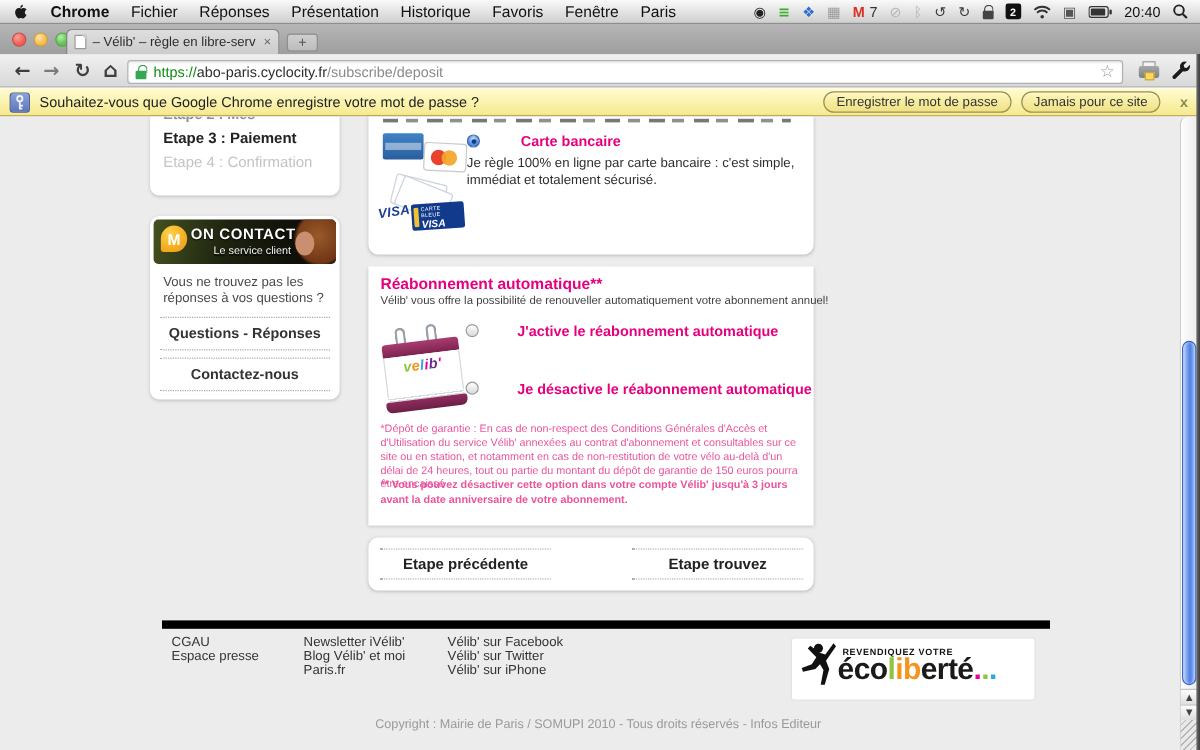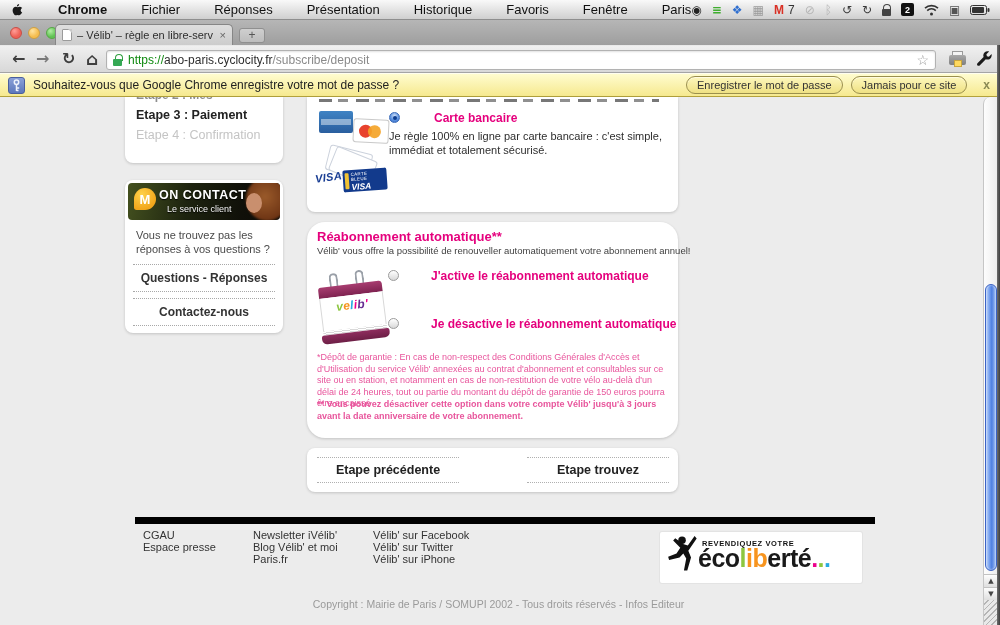--- a/index.html
+++ b/index.html
@@ -5,21 +5,21 @@
   * { margin:0; padding:0; box-sizing:border-box; }
   html,body { width:1000px; height:625px; }
   body { font-family:"Liberation Sans","DejaVu Sans",sans-serif; background:#ececec; overflow:hidden; }
   #screen { position:relative; width:1000px; height:625px; background:#ececec; overflow:hidden; }
 
   
   .menubar { position:absolute; left:0; top:0; width:1000px; height:20px;
     background:linear-gradient(#f9f9f9,#cfcfcf); border-bottom:1px solid #8e8e8e;
     display:flex; align-items:center; justify-content:space-between; font-size:13px; color:#111; }
   .mb-left { display:flex; align-items:center; gap:18px; padding-left:10px; }
-  .mb-left .mi { cursor:default;margin-left:16px; }
+  .mb-left .mi { cursor:default; }
   .mb-left .app-name { font-weight:bold; }
   .apple-icon svg { display:block; }
   .mb-right { display:flex; align-items:center; gap:10px; padding-right:10px; }
   .micon { font-family:"DejaVu Sans",sans-serif; font-size:12px; line-height:20px; }
   .gmail { color:#d93025; font-weight:bold; font-size:12px; }
   .gcount { font-size:12px; color:#333; margin-left:-6px; }
   .kbadge { width:13px; height:13px; background:#111; color:#fff; font-size:9px; font-weight:bold;
     display:inline-flex; align-items:center; justify-content:center; border-radius:2px; }
   .clock { font-size:12px; color:#111; }
   .lockmb { position:relative; width:9px; height:12px; display:inline-block; }
@@ -97,21 +97,21 @@
   .contact-banner { position:absolute; left:3px; top:3px; width:152px; height:37px; border-radius:4px; overflow:hidden;
     background:linear-gradient(100deg,#44511f 0%,#1d230f 40%,#101009 75%,#0c0b08 100%); }
   .cb-hair { position:absolute; right:-8px; top:-6px; width:42px; height:44px; border-radius:50%;
     background:radial-gradient(circle at 45% 45%,#9a5a2a,#6d3414 70%); filter:blur(1px); }
   .cb-face { position:absolute; right:18px; top:10px; width:16px; height:20px; border-radius:50%;
     background:#c98f6e; filter:blur(.5px); }
   .m-bubble { position:absolute; left:6px; top:5px; width:22px; height:22px; border-radius:50% 50% 50% 12%;
     background:radial-gradient(circle at 35% 30%,#ffd24a,#f2a71c 70%); color:#fff; font-weight:bold; font-size:13px;
     display:flex; align-items:center; justify-content:center; }
   .ct-title { position:absolute; left:31px; top:5px; color:#fff; font-weight:bold; font-size:12.5px; letter-spacing:.5px; text-shadow:0 1px 1px #000; }
-  .ct-sub { position:absolute; left:39px; top:21px; color:#f3f3f3; font-size:9px; text-shadow:0 1px 1px #000; }
+  .ct-sub { position:absolute; left:50px; top:21px; color:#f3f3f3; font-size:9px; text-shadow:0 1px 1px #000; }
   .ct-question { position:absolute; left:11px; top:48px; width:140px; font-size:11px; color:#4a4a4a; line-height:14px; }
   .ct-link { position:absolute; left:8px; width:142px; text-align:center; font-size:12px; font-weight:bold; color:#333;
     border-top:1px dotted #a8a8a8; border-bottom:1px dotted #a8a8a8; padding:6px 0; }
   .ct-link.l1 { top:84px; }
   .ct-link.l2 { top:118px; }
 
   
   .boxA { left:307px; top:0; width:371px; height:115px; border-radius:0 0 8px 8px; }
   .clipped-frag { position:absolute; left:12px; top:2px; width:340px; height:3px; opacity:.75;
     background:repeating-linear-gradient(90deg,#4a4a4a 0 13px,transparent 13px 19px,#6a6a6a 19px 29px,transparent 29px 37px); }
@@ -131,21 +131,21 @@
   .cb-l1 { font-size:4.5px; color:#fff; letter-spacing:.3px; }
   .cb-l2 { font-size:8.5px; color:#fff; font-weight:bold; font-style:italic; }
   .radio { position:absolute; width:11px; height:11px; border-radius:50%; }
   .radio.off { border:1px solid #9b9b9b; background:linear-gradient(#ffffff,#d8d8d8); }
   .radio.on { border:1px solid #3a6ab8; background:radial-gradient(circle at 50% 32%,#cfe0f8 0%,#5e93e0 55%,#2f67c4 100%); }
   .radio.on::after { content:""; position:absolute; left:2.5px; top:2.5px; width:4px; height:4px; border-radius:50%; background:#0d3d8f; }
   .optlabel { position:absolute; font-size:12px; font-weight:bold; color:#e5007d; white-space:nowrap;margin-left:27px; }
   .cardtext { position:absolute; left:82px; top:32px; width:288px; font-size:11px; color:#2e2e2e; line-height:14px; }
 
   
-  .boxB { left:307px; top:125px; width:371px; height:216px; border-radius:18px; }
+  .boxB { left:307px; top:125px; width:371px; height:216px; border-radius:0; }
   .rn-title { position:absolute; left:10px; top:7px; font-size:13px; font-weight:bold; color:#e5007d; }
   .rn-sub { position:absolute; left:10px; top:23px; font-size:9.5px; color:#3f3f3f; white-space:nowrap; }
   .calendar { position:absolute; left:14px; top:58px; width:64px; height:64px; transform:rotate(-7deg); }
   .ring { position:absolute; top:-9px; width:9px; height:15px; border:2px solid #9aa0a8; border-bottom:none; border-radius:6px 6px 0 0; }
   .ring.r1 { left:12px; } .ring.r2 { left:38px; }
   .cal-top { position:absolute; left:0; top:4px; width:64px; height:11px; border-radius:3px 3px 0 0;
     background:linear-gradient(#a83d70,#7e2250); }
   .cal-body { position:absolute; left:0; top:15px; width:64px; height:33px; background:#fff;
     border-left:1px solid #d8d8d8; border-right:1px solid #d8d8d8; text-align:center; }
   .cal-brand { font-size:12px; font-weight:bold; font-style:italic; letter-spacing:.3px; margin-top:2px; display:inline-block; }
@@ -385,21 +385,21 @@
       <div>Vélib' sur iPhone</div>
     </div>
     <div class="eco-logo">
       <span class="eco-dancer"><svg width="36" height="46" viewBox="0 0 30 44">
             <circle cx="16" cy="5" r="3.6" fill="#111"></circle>
             <path d="M28 1l-6.5 9-4.5-1.5-7.5-5.5-2 2.2 6.8 7-3.6 5.6-8 3 .9 3 10-2.2 3.6-3.8 2.8 4.6-2.2 11.6h3.2l3.6-12.4-2.6-6.6 8-11.6z" fill="#111"></path>
           </svg></span>
       <span class="eco-tag">REVENDIQUEZ VOTRE</span>
       <span class="eco-word"><span style="color: rgb(26, 26, 26);">é</span><span style="color: rgb(26, 26, 26);">c</span><span style="color: rgb(26, 26, 26);">o</span><span style="color: rgb(140, 198, 63);">l</span><span style="color: rgb(247, 148, 30);">i</span><span style="color: rgb(247, 148, 30);">b</span><span style="color: rgb(26, 26, 26);">e</span><span style="color: rgb(26, 26, 26);">r</span><span style="color: rgb(26, 26, 26);">t</span><span style="color: rgb(26, 26, 26);">é</span><span style="color: rgb(236, 0, 140);">.</span><span style="color: rgb(140, 198, 63);">.</span><span style="color: rgb(39, 170, 225);">.</span></span>
     </div>
-    <div class="copyright">Copyright : Mairie de Paris / SOMUPI  2002 - Tous droits réservés - Infos Editeur</div>
+    <div class="copyright">Copyright : Mairie de Paris / SOMUPI  2010 - Tous droits réservés - Infos Editeur</div>
   </div>
 
   <div class="scrollbar">
     <div class="sb-thumb"></div>
     <div class="sb-btn up">▲</div>
     <div class="sb-btn down">▼</div>
     <div class="sb-grip"></div>
   </div>
   <div class="right-edge"></div>
 

